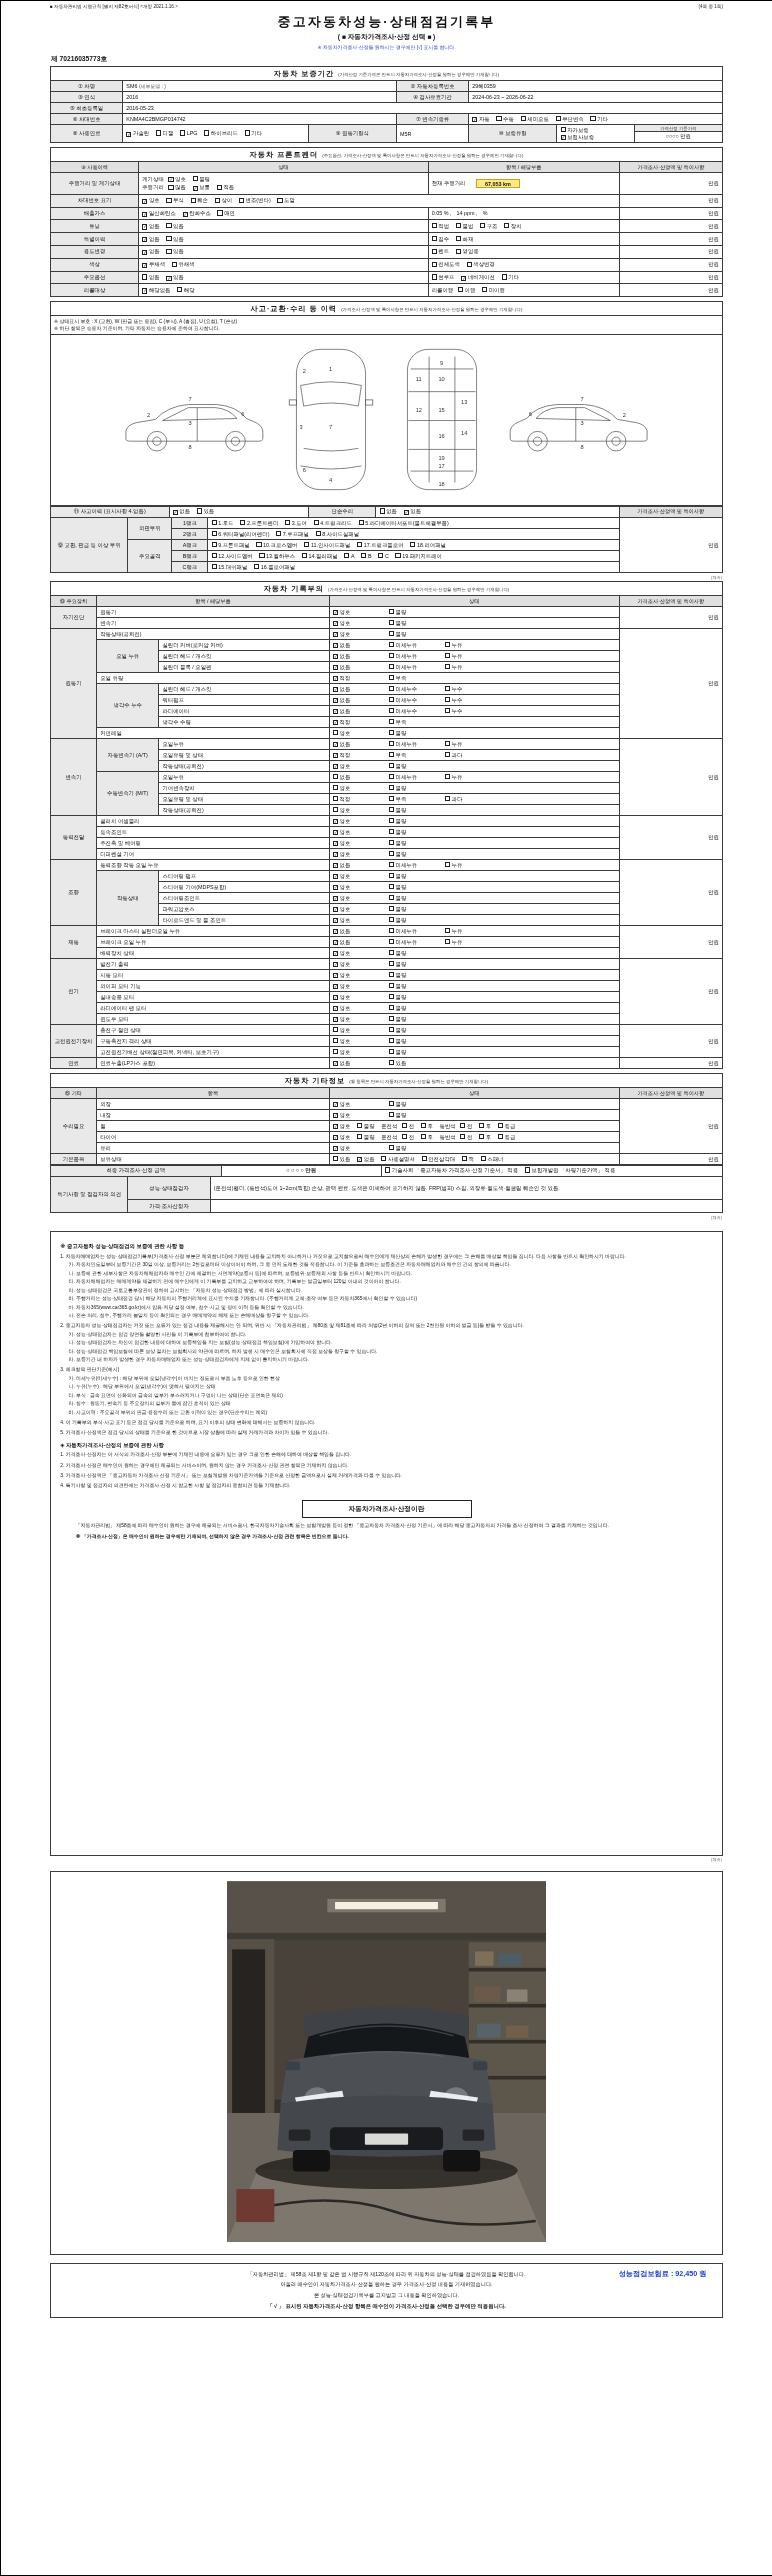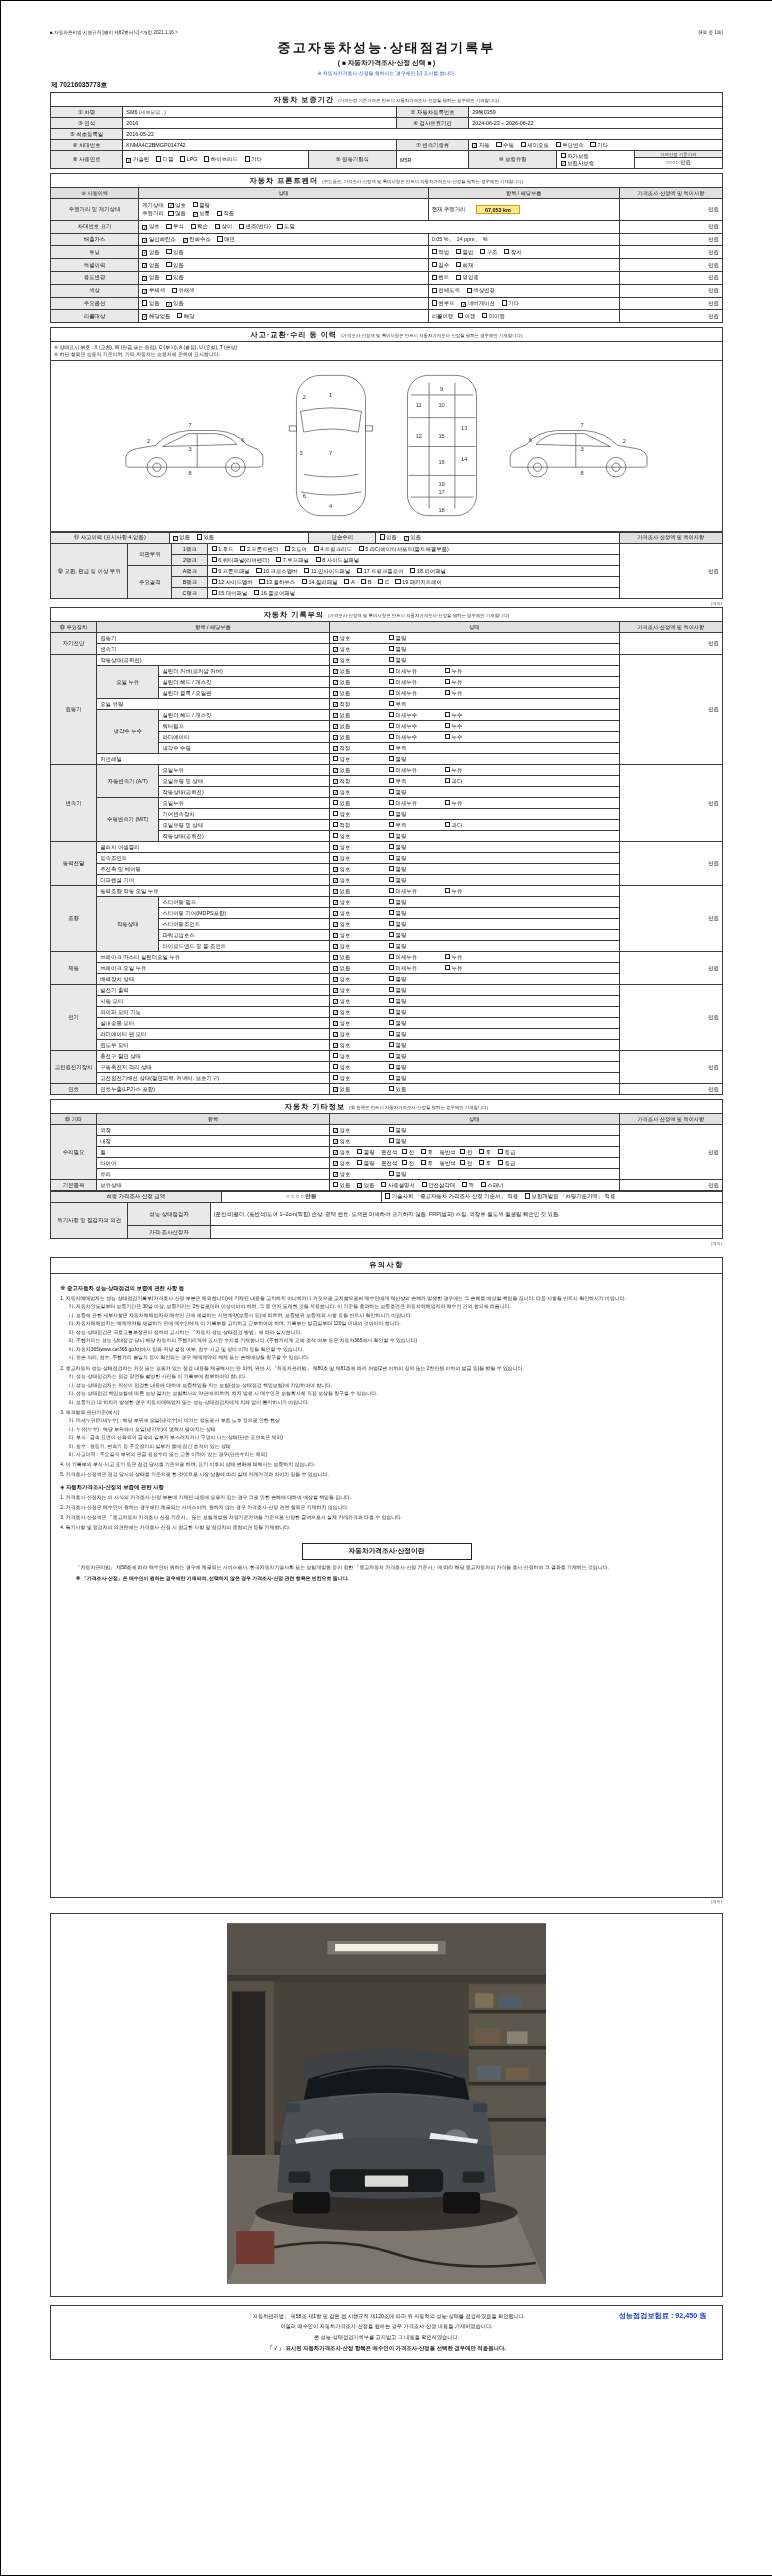--- a/index.html
+++ b/index.html
@@ -1,19 +1,19 @@
 <!DOCTYPE html>
 <html style="font-size:8.2px"><head>
 <meta charset="utf-8">
 <style>
   *{box-sizing:border-box;}
   html,body{margin:0;padding:0;background:#9a9a9a;}
   body{font-family:"Liberation Sans","DejaVu Sans",sans-serif;color:#111;}
   .page{width:773px;height:2576px;margin:0 auto;background:#fff;border:1px solid #000;overflow:hidden;}
-  .inner{padding:3.1px 49px 0 49px;margin-top:26px;}
+  .inner{padding:3.1px 49px 0 49px;}
   .meta-row{display:flex;justify-content:space-between;font-size:4.6px;color:#222;}
   .doc-title{text-align:center;font-size:13px;font-weight:bold;letter-spacing:2.1px;margin-top:4.1px;}
   .doc-subtitle{text-align:center;font-size:6.7px;font-weight:bold;margin-top:2.1px;}
   .doc-subnote{text-align:center;font-size:4.9px;color:#1d3fc4;margin-top:1.5px;}
   .doc-number{font-size:6.7px;font-weight:bold;margin:5.2px 0 2.1px 1px;}
   table.tbl{width:100%;border-collapse:collapse;table-layout:fixed;background:#fff;}
   table.tbl + table.tbl{margin-top:-0.5px;}
   .tbl td,.tbl th{border:0.5px solid #3c3c3c;font-size:5.4px;font-weight:normal;padding:1.5px 3.1px;vertical-align:middle;word-wrap:break-word;}
   .sec-title{text-align:center;padding:2.6px 2.1px;}
   .sec-title .st{font-size:7.2px;font-weight:bold;letter-spacing:1px;}
@@ -681,21 +681,20 @@
         <th class="lbl">가격·조사산정자</th>
         <td class="val" style="height:13.4px"></td>
       </tr>
     </tbody>
       </table>
 
     <div class="cont">(계속)</div>
     <div style="height:9.3px"></div>
 
     <div class="box">
-      <div class="box-titlebar">유의사항</div>
       <div class="notice-body" id="notice-content">
           <div class="n-head">※ 중고자동차 성능·상태점검의 보증에 관한 사항 등</div>
           <div class="n-item">1. 자동차매매업자는 성능·상태점검기록부(가격조사·산정 부분은 제외합니다)에 기재된 내용을 고지하지 아니하거나 거짓으로 고지함으로써 매수인에게 재산상의 손해가 발생한 경우에는 그 손해를 배상할 책임을 집니다. 다음 사항을 반드시 확인하시기 바랍니다.</div>
           <div class="n-sub">가. 자동차인도일부터 보증기간은 30일 이상, 보증거리는 2천킬로미터 이상이어야 하며, 그 중 먼저 도래한 것을 적용합니다. 이 기준을 초과하는 보증조건은 자동차매매업자와 매수인 간의 합의에 따릅니다.</div>
           <div class="n-sub">나. 보증에 관한 세부사항은 자동차매매업자와 매수인 간에 체결하는 서면계약(보증서 등)에 따르며, 보증범위·보증제외 사항 등을 반드시 확인하시기 바랍니다.</div>
           <div class="n-sub">다. 자동차매매업자는 매매계약을 체결하기 전에 매수인에게 이 기록부를 고지하고 교부하여야 하며, 기록부는 발급일부터 120일 이내의 것이어야 합니다.</div>
           <div class="n-sub">라. 성능·상태점검은 국토교통부장관이 정하여 고시하는 「자동차 성능·상태점검 방법」에 따라 실시합니다.</div>
           <div class="n-sub">마. 주행거리는 성능·상태점검 당시 해당 자동차의 주행거리계에 표시된 수치를 기재합니다. (주행거리계 교체·조작 여부 등은 자동차365에서 확인할 수 있습니다)</div>
           <div class="n-sub">바. 자동차365(www.car365.go.kr)에서 압류·저당 설정 여부, 침수·사고 및 정비 이력 등을 확인할 수 있습니다.</div>
           <div class="n-sub">사. 전손 처리, 침수, 주행거리 불일치 등이 확인되는 경우 매매계약의 해제 또는 손해배상을 청구할 수 있습니다.</div>

